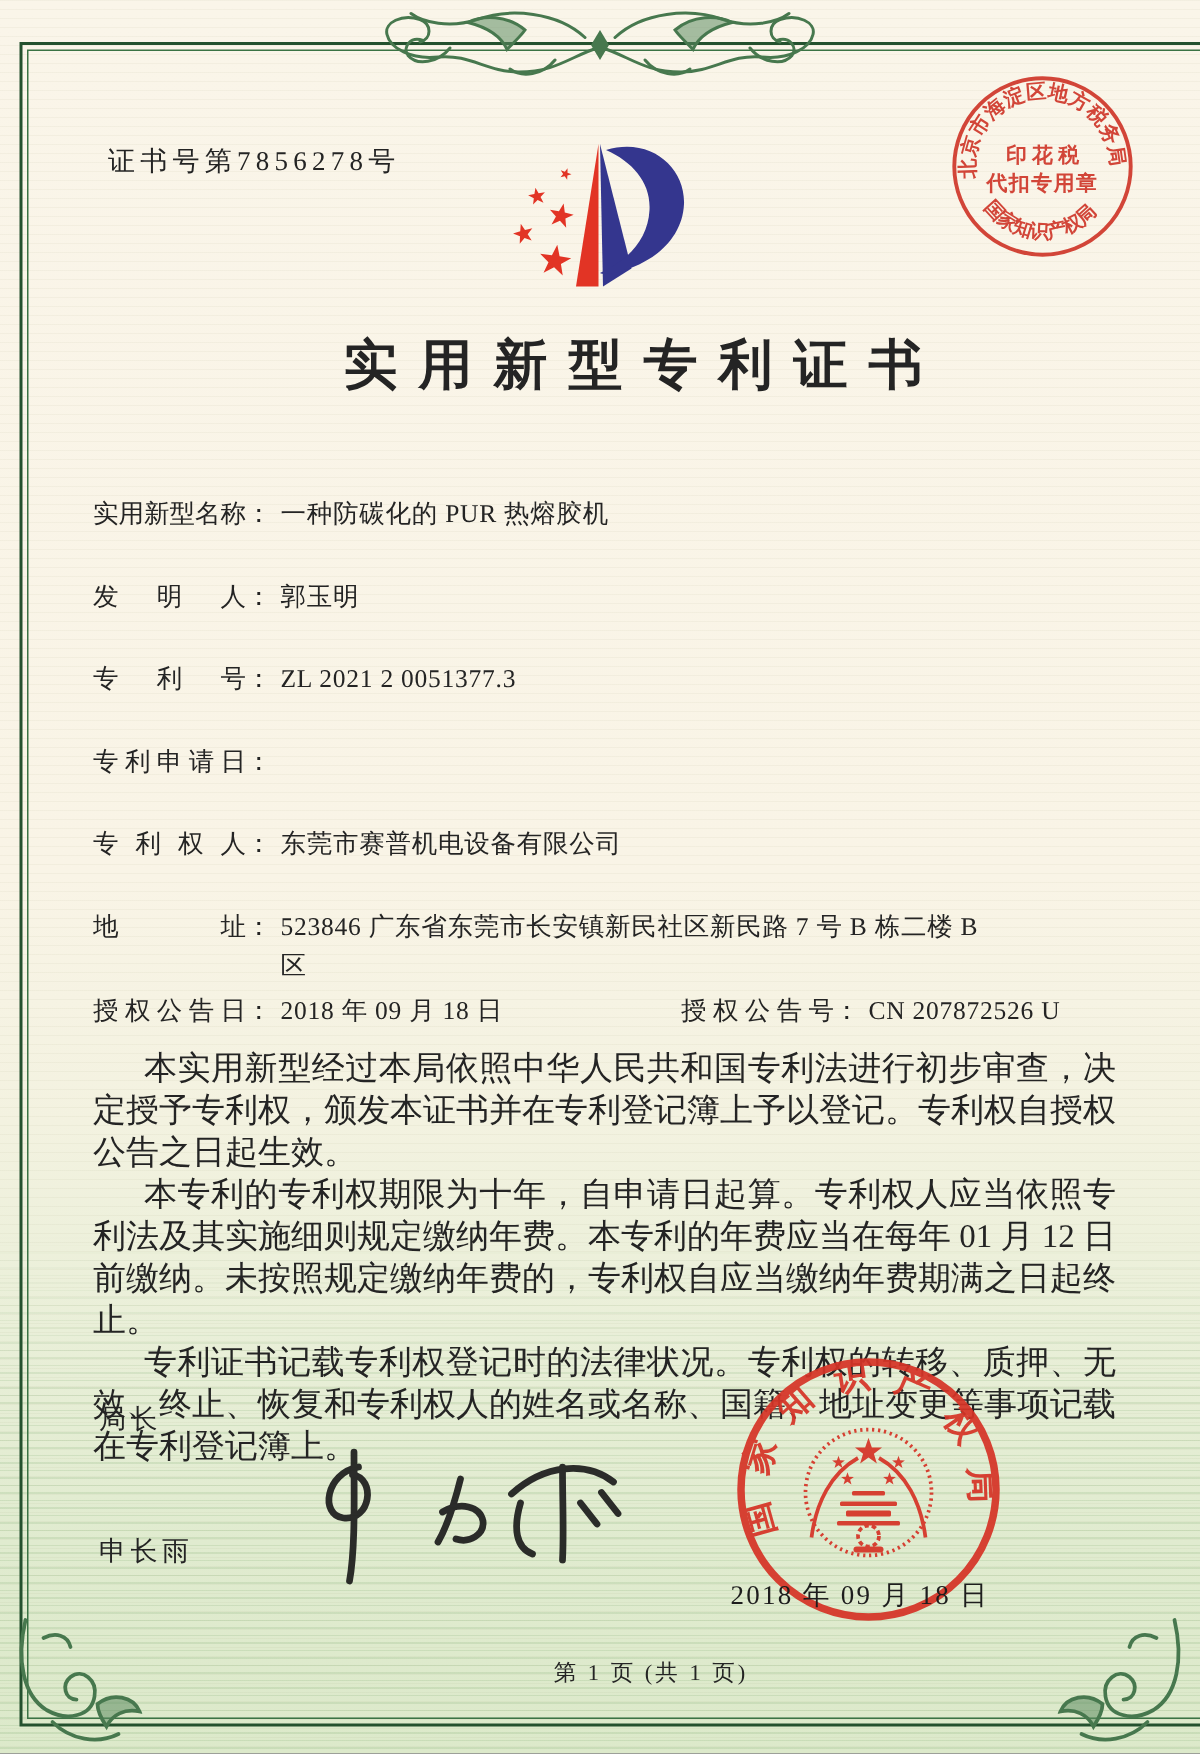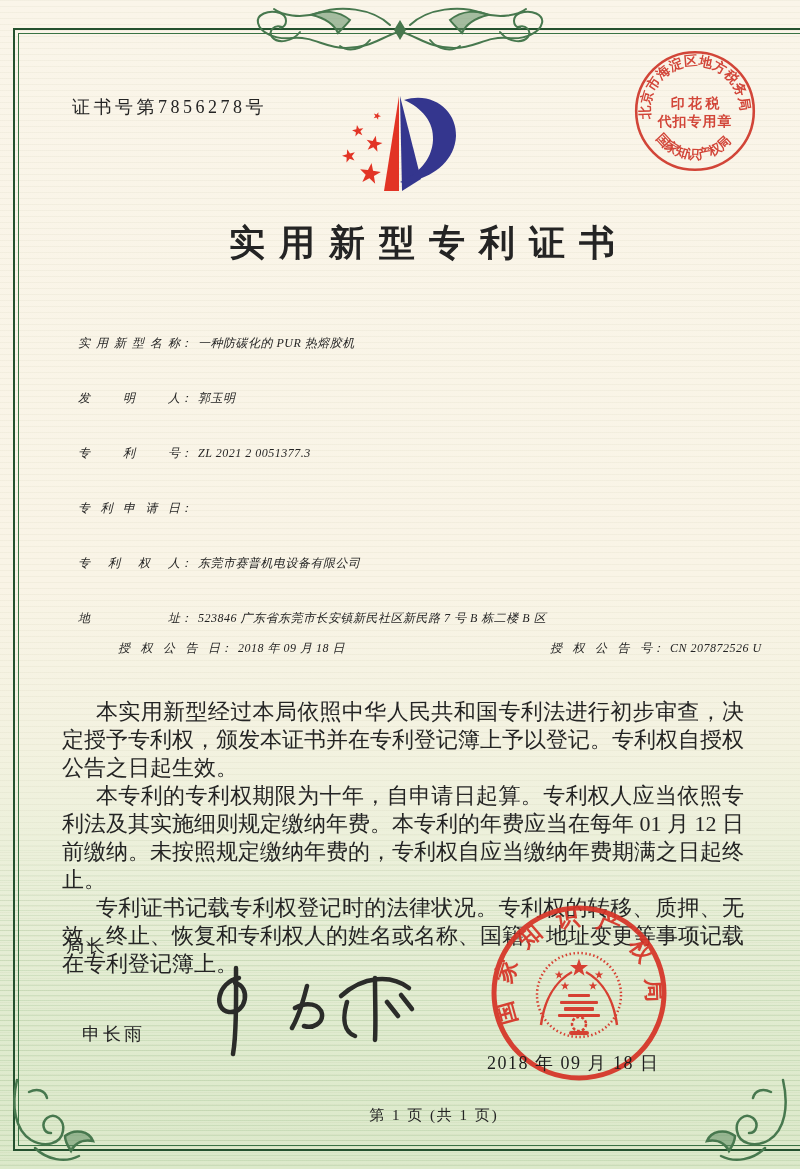--- a/index.html
+++ b/index.html
@@ -16,33 +16,33 @@
   .frame-outer { position:absolute; left:13px; right:22px; top:28px; bottom:18px; border:2px solid #24512e; }
   .frame-inner { position:absolute; inset:3px; border:1px solid #3a7344; }
   .ornament-top { position:absolute; left:230px; top:2px; }
   .corner-bl { position:absolute; left:5px; top:1076px; }
   .corner-br { position:absolute; left:705px; top:1076px; transform:scaleX(-1); }
   .cert-no { position:absolute; left:72px; top:95px; font-size:18px; letter-spacing:3.5px; }
   .logo { position:absolute; left:328px; top:90px; }
   .tax-stamp { position:absolute; left:630px; top:46px; opacity:.92; }
   .title { position:absolute; left:0; top:219px; width:100%; text-align:center;
     font-size:36px; font-weight:bold; letter-spacing:14px; text-indent:14px; }
-  .fields { position:absolute; left:78px; top:330px; width:684px; font-size:12px;font-style:italic; }
+  .fields { position:absolute; left:62px; top:330px; width:684px; font-size:17px; }
   .frow { display:flex; line-height:26px; margin-bottom:29px; }
   .frow.address { margin-bottom:4px; }
   .flabel { display:inline-block; width:102px; text-align:justify; text-align-last:justify; flex:none; }
   .fcolon { flex:none; margin-right:6px; }
   .fvalue { letter-spacing:.5px; }
   .fvalue.wrap { max-width:472px; }
-  .fgroup { display:flex; width:392px; flex:none;margin-left:40px; }
+  .fgroup { display:flex; width:392px; flex:none; }
   .fgroup.right { width:auto; }
   .paras { position:absolute; left:62px; top:698px; width:682px; font-size:22px; line-height:28px; text-align:justify; }
   .paras p { margin:0; text-indent:34px; }
   .official-title { position:absolute; left:66px; top:934px; font-size:18px; letter-spacing:3px; }
-  .official-name  { position:absolute; left:66px; top:1022px; font-size:18px; letter-spacing:3px;margin-left:16px; }
+  .official-name  { position:absolute; left:66px; top:1022px; font-size:18px; letter-spacing:3px; }
   .signature { position:absolute; left:195px; top:956px; }
   .big-seal { position:absolute; left:484px; top:898px; opacity:.93; }
   .seal-date { position:absolute; left:487px; top:1051px; font-size:18px; letter-spacing:1.5px; color:#1d1d1d; }
   .footer { position:absolute; left:12px; top:1106px; width:100%; text-align:center; font-size:15px; letter-spacing:2px; }
 </style>
 </head>
 <body>
 
 <svg width="0" height="0" style="position:absolute" aria-hidden="true">
   <defs>

